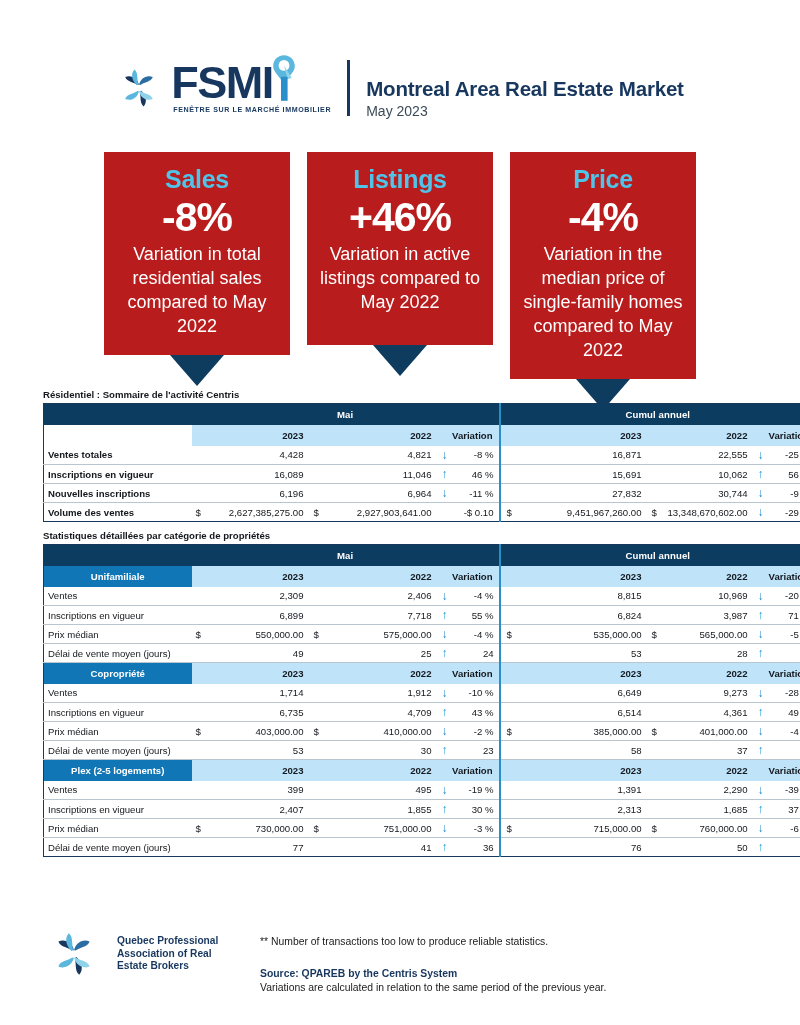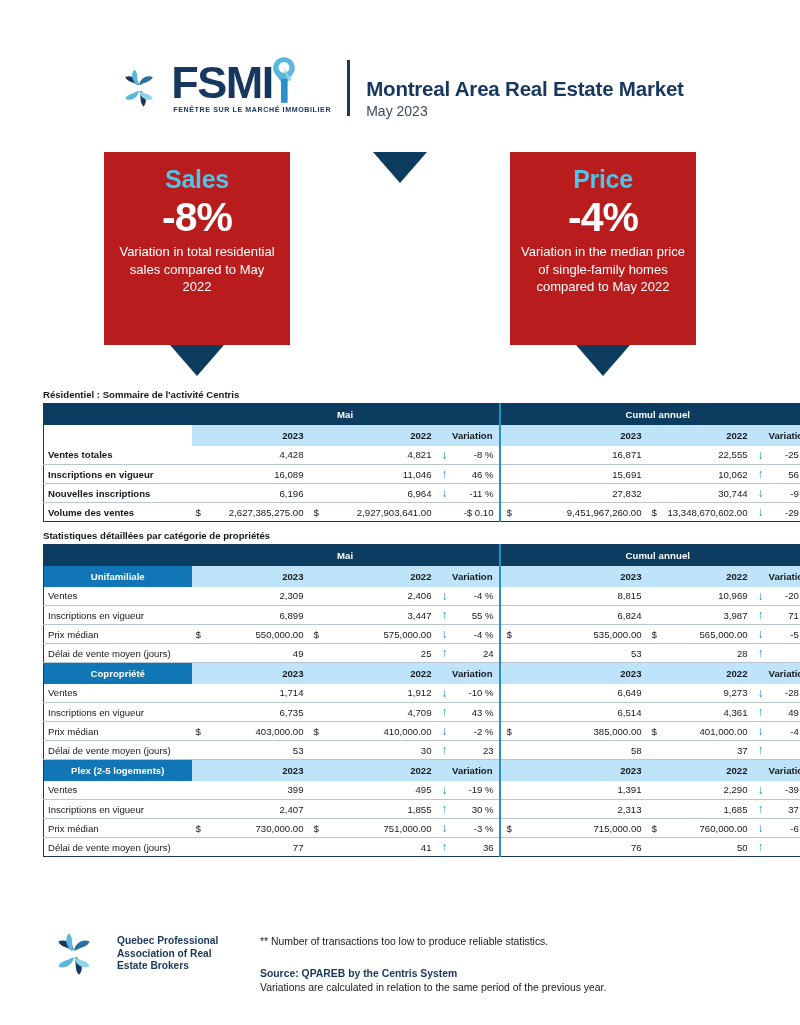--- a/index.html
+++ b/index.html
@@ -10,38 +10,38 @@
     color: #1a1a1a;
     overflow: hidden;
   }
   .page { position: relative; width: 800px; height: 1025px; }
 
   
   .header { position: absolute; left: 0; top: 38px; width: 800px; height: 100px; display: flex; align-items: center; justify-content: center; }
   .logo-fsmi { display: flex; align-items: center; gap: 9px; }
   .fsmi-flower { width: 46px; height: 46px; flex: 0 0 46px; }
   .fsmi-word { display: flex; flex-direction: column; align-items: flex-start; }
-  .fsmi-text { display: flex; align-items: flex-end; }
+  .fsmi-text { display: flex; align-items: center; }
   .fsmi-letters { font-size: 45px; font-weight: bold; color: #17375e; letter-spacing: -1.5px; line-height: 0.95; font-family: "Liberation Sans", sans-serif; }
   .fsmi-pin { width: 26px; height: 48px; margin-left: -2px; margin-top: -11px; }
   .fsmi-tagline { font-size: 7.1px; font-weight: bold; color: #17375e; letter-spacing: 0.6px; margin-top: 2px; margin-left: 2px; }
   .header-divider { width: 3px; height: 56px; background: #17375e; margin: 0 16px; }
   .header-titles { display: flex; flex-direction: column; justify-content: center; margin-top: 21px; }
   .h-title { font-size: 20.5px; font-weight: bold; color: #17375e; line-height: 1.22; letter-spacing: -0.2px; }
   .h-sub { font-size: 16.5px; font-weight: bold; color: #4fb4dd; line-height: 1.28; letter-spacing: -0.1px; }
   .h-date { font-size: 14px; color: #3b4a57; line-height: 1.4; margin-top: 1px; }
 
   
   .cards { position: absolute; left: 104px; top: 152px; width: 592px; height: 225px; display: flex; justify-content: space-between; }
   .card { position: relative; width: 186px; }
   .card-body { background: #b91c1c; color: #ffffff; padding: 14px 11px 16px; text-align: center; min-height: 193px; display: flex; flex-direction: column; align-items: center; }
   .card-tail { width: 0; height: 0; border-left: 27px solid transparent; border-right: 27px solid transparent; border-top: 31px solid #0d3c5e; margin: 0 auto; }
   .card-title { font-size: 25px; font-weight: bold; color: #4fc3e8; line-height: 1.1; letter-spacing: -0.3px; }
   .card-value { font-size: 41px; font-weight: bold; color: #ffffff; line-height: 1.12; letter-spacing: -1px; margin-top: 1px; }
-  .card-desc { font-size: 13px; color: #ffffff; line-height: 1.33; margin-top: 3px; }
+  .card-desc { font-size: 18px; color: #ffffff; line-height: 1.33; margin-top: 3px; }
 
   
   .tbl-caption { font-size: 9.6px; font-weight: bold; color: #15181c; margin-bottom: 3px; }
   .tbl-wrap1 { position: absolute; left: 43px; top: 389px; width: 722px; }
   .tbl-wrap2 { position: absolute; left: 43px; top: 530px; width: 722px; }
   table.stat { border-collapse: collapse; width: 722px; table-layout: fixed; font-size: 9.6px; }
   table.stat td, table.stat th { padding: 0; }
   .r-grp { background: #0d3c61; color: #ffffff; font-weight: bold; text-align: center; height: 21px; font-size: 9.6px; letter-spacing: 0.1px; }
   .r-grp.blank { background: #0d3c61; }
   .r-yr { background: #bfe4fa; color: #14191f; font-weight: bold; text-align: right; height: 21px; padding-right: 6px !important; margin-left: 30px; }
@@ -110,20 +110,25 @@
   <div class="cards">
     <div class="card">
       <div class="card-body">
         <div class="card-title">Sales</div>
         <div class="card-value">-8%</div>
         <div class="card-desc">Variation in total residential sales compared to May 2022</div>
       </div>
       <div class="card-tail"></div>
     </div>
     <div class="card">
+      <div class="card-body">
+        <div class="card-title">Listings</div>
+        <div class="card-value">+46%</div>
+        <div class="card-desc">Variation in active listings compared to May 2022</div>
+      </div>
       <div class="card-tail"></div>
     </div>
     <div class="card">
       <div class="card-body">
         <div class="card-title">Price</div>
         <div class="card-value">-4%</div>
         <div class="card-desc">Variation in the median price of single-family homes compared to May 2022</div>
       </div>
       <div class="card-tail"></div>
     </div>
@@ -242,21 +247,21 @@
             <td class="c-arrow arrow-down rowline"></td>
             <td class="c-var rowline">-4 %</td>
             <td class="c-num sep-l rowline">8,815</td>
             <td class="c-num rowline">10,969</td>
             <td class="c-arrow arrow-down rowline"></td>
             <td class="c-var box-r rowline">-20 %</td>
           </tr>
           <tr>
             <td class="c-lbl box-l rowline">Inscriptions en vigueur</td>
             <td class="c-num rowline">6,899</td>
-            <td class="c-num rowline">3,447</td>
+            <td class="c-num rowline">7,718</td>
             <td class="c-arrow arrow-up rowline"></td>
             <td class="c-var rowline">55 %</td>
             <td class="c-num sep-l rowline">6,824</td>
             <td class="c-num rowline">3,987</td>
             <td class="c-arrow arrow-up rowline"></td>
             <td class="c-var box-r rowline">71 %</td>
           </tr>
           <tr>
             <td class="c-lbl box-l rowline">Prix médian</td>
             <td class="c-num rowline" style="position: relative;"><span style="position: absolute; left: 4px;">$</span>550,000.00</td>

